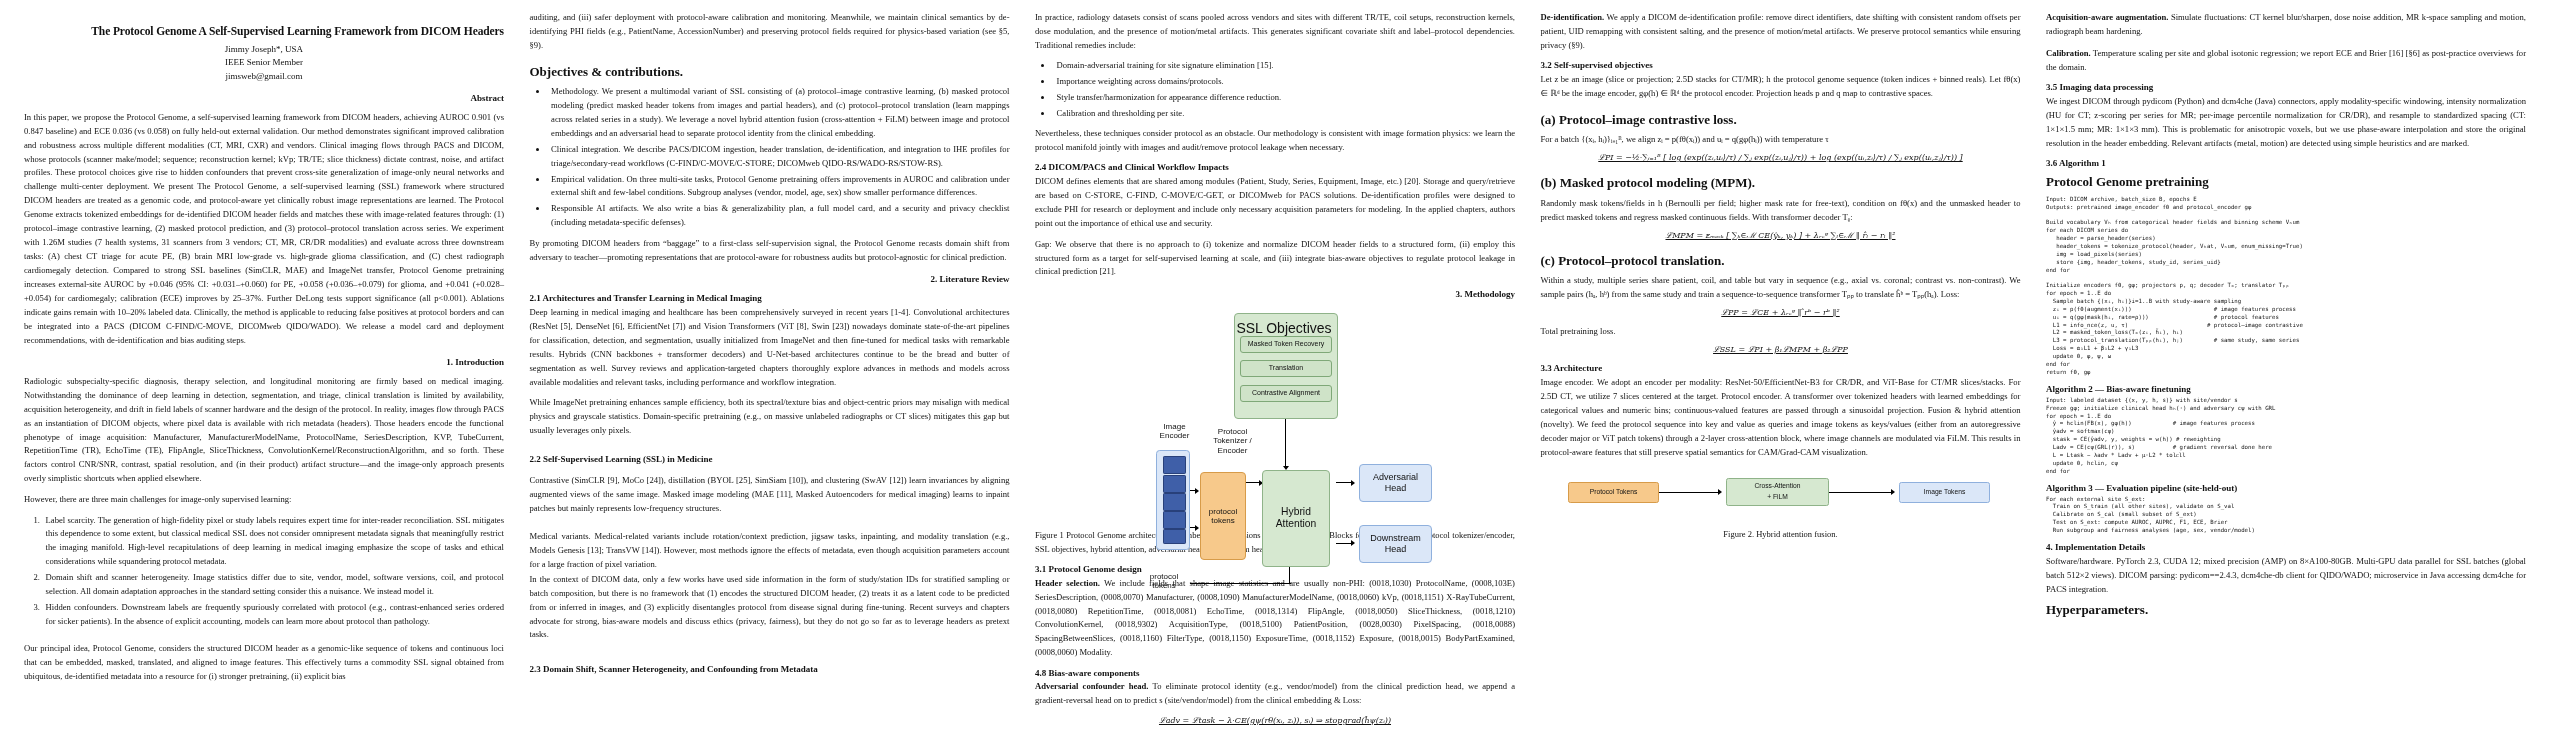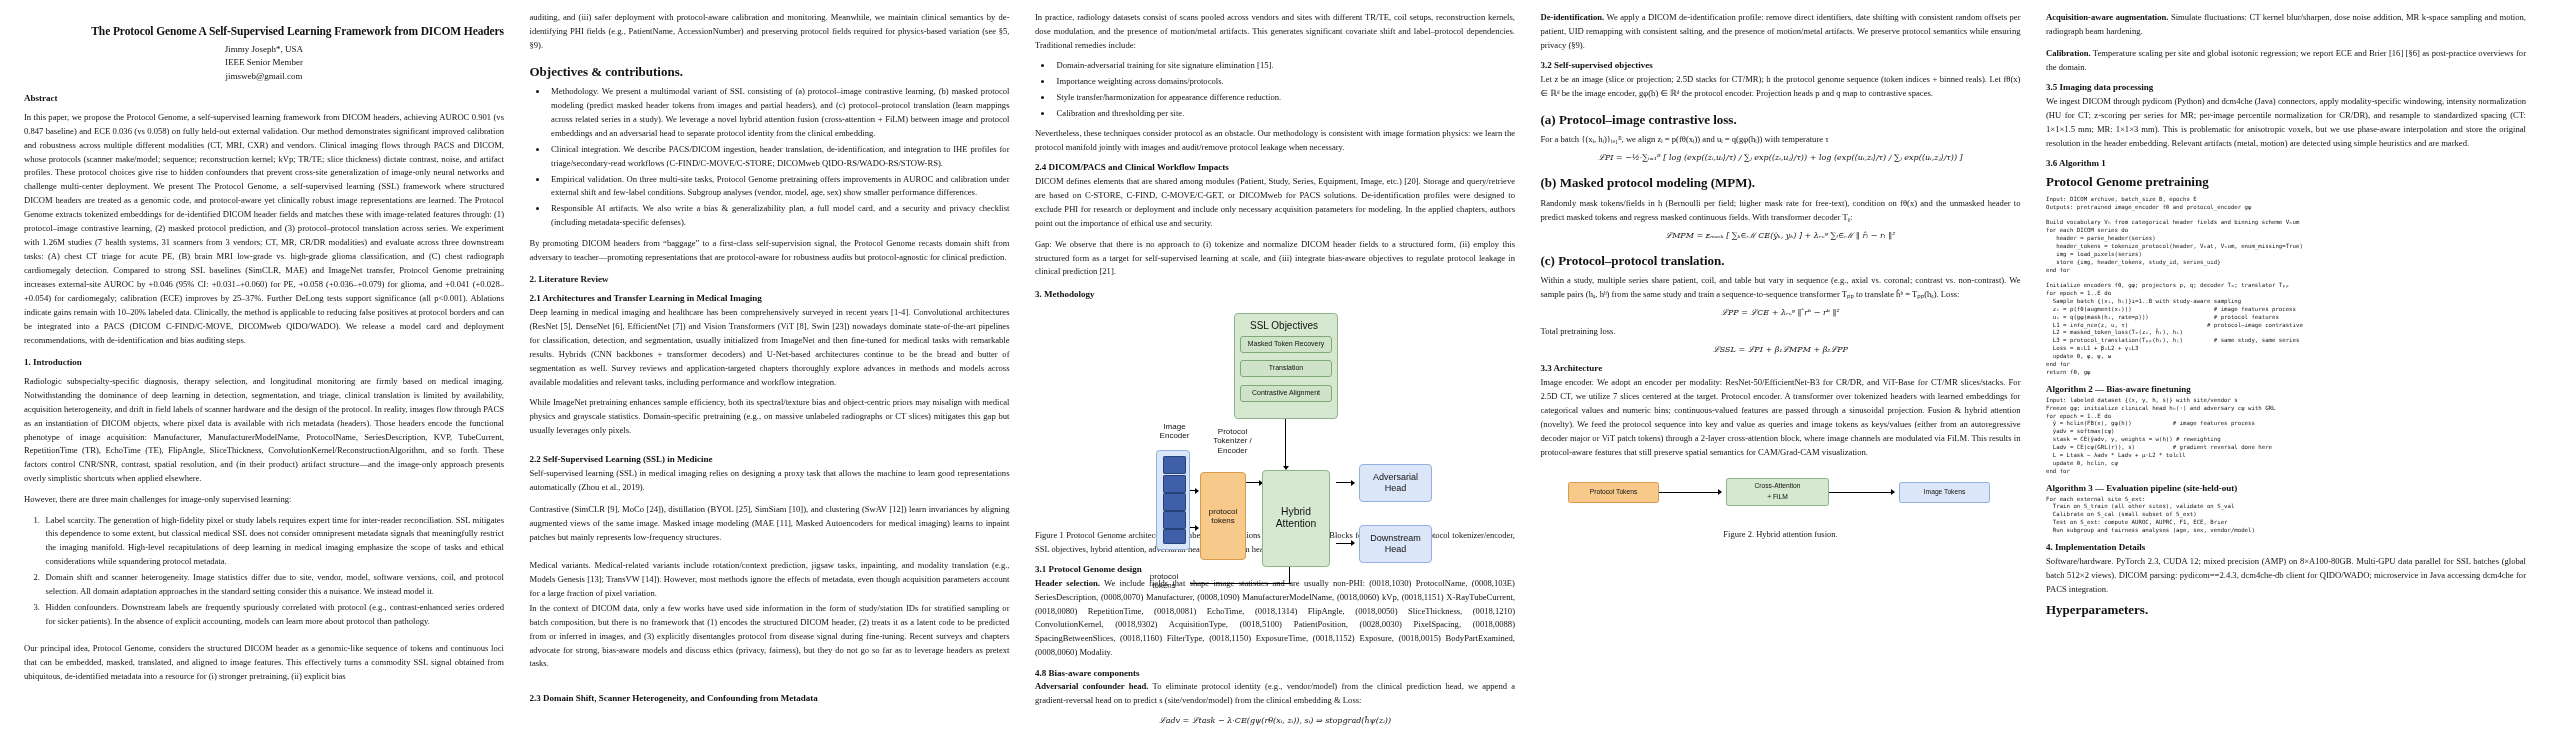--- a/index.html
+++ b/index.html
@@ -35,21 +35,21 @@
   .authorline{
     text-align:center;
     font-size:9px;
     line-height:1.5;
     margin:0;
   }
   h2.sec{
     font-size:9px;
     font-weight:bold;
     margin:9.7px 0 6px 0;
-    text-align:left;
+    text-align:right;
     line-height:1.3;
   }
   h3.sub{
     font-size:9px;
     font-weight:bold;
     margin:7.3px 0 1.2px 0;
     text-align:left;
     line-height:1.3;
   }
   h4.runin{
@@ -65,20 +65,21 @@
   ul{list-style-type:disc;}
   li{margin:0 0 1.8px 0;text-align:justify;padding-left:3.6px;}
   b,strong{font-weight:bold;}
   .mathblk{
     text-align:center;
     font-family:"DejaVu Serif",serif;
     font-size:8px;
     font-style:italic;
     margin:4.9px 0 6px 0;
     line-height:1.5;
+    text-decoration:underline;
   }
   .mono{
     font-family:"DejaVu Sans Mono",monospace;
     font-size:5.7px;
     line-height:1.38;
     white-space:pre;
     text-align:left;
     margin:1.2px 0 6px 0;
     overflow:hidden;
   }
@@ -171,21 +172,20 @@
       <li>Empirical validation. On three multi-site tasks, Protocol Genome pretraining offers improvements in AUROC and calibration under external shift and few-label conditions. Subgroup analyses (vendor, model, age, sex) show smaller performance differences.</li>
       <li>Responsible AI artifacts. We also write a bias &amp; generalizability plan, a full model card, and a security and privacy checklist (including metadata-specific defenses).</li>
     </ul>
     <p>By promoting DICOM headers from “baggage” to a first-class self-supervision signal, the Protocol Genome recasts domain shift from adversary to teacher—promoting representations that are protocol-aware for robustness audits but protocol-agnostic for clinical prediction.</p>
     <h2 class="sec">2. Literature Review</h2>
     <h3 class="sub">2.1 Architectures and Transfer Learning in Medical Imaging</h3>
     <p>Deep learning in medical imaging and healthcare has been comprehensively surveyed in recent years [1-4]. Convolutional architectures (ResNet [5], DenseNet [6], EfficientNet [7]) and Vision Transformers (ViT [8], Swin [23]) nowadays dominate state-of-the-art pipelines for classification, detection, and segmentation, usually initialized from ImageNet and then fine-tuned for medical tasks with remarkable results. Hybrids (CNN backbones + transformer decoders) and U-Net-based architectures continue to be the bread and butter of segmentation as well. Survey reviews and application-targeted chapters thoroughly explore advances in methods and models across available modalities and relevant tasks, including performance and workflow integration.</p>
     <p class="tight">While ImageNet pretraining enhances sample efficiency, both its spectral/texture bias and object-centric priors may misalign with medical physics and grayscale statistics. Domain-specific pretraining (e.g., on massive unlabeled radiographs or CT slices) mitigates this gap but usually leverages only pixels.</p>
     <div class="gap"></div>
     <h3 class="sub">2.2 Self-Supervised Learning (SSL) in Medicine</h3>
-    <p class="tight">Self-supervised learning (SSL) in medical imaging relies on designing a proxy task that allows the machine to learn good representations automatically (Zhou et al., 2019).</p>
     <div class="gap"></div>
     <p>Contrastive (SimCLR [9], MoCo [24]), distillation (BYOL [25], SimSiam [10]), and clustering (SwAV [12]) learn invariances by aligning augmented views of the same image. Masked image modeling (MAE [11], Masked Autoencoders for medical imaging) learns to inpaint patches but mainly represents low-frequency structures.</p>
     <div class="gap"></div>
     <p class="tight">Medical variants. Medical-related variants include rotation/context prediction, jigsaw tasks, inpainting, and modality translation (e.g., Models Genesis [13]; TransVW [14]). However, most methods ignore the effects of metadata, even though acquisition parameters account for a large fraction of pixel variation.</p>
     <p>In the context of DICOM data, only a few works have used side information in the form of study/station IDs for stratified sampling or batch composition, but there is no framework that (1) encodes the structured DICOM header, (2) treats it as a latent code to be predicted from or inferred in images, and (3) explicitly disentangles protocol from disease signal during fine-tuning. Recent surveys and chapters advocate for strong, bias-aware models and discuss ethics (privacy, fairness), but they do not go so far as to leverage headers as pretext tasks.</p>
     <div class="gap"></div>
     <h3 class="sub">2.3 Domain Shift, Scanner Heterogeneity, and Confounding from Metadata</h3>
   </div>
 
   <div class="col c3">
@@ -198,21 +198,21 @@
     </ul>
     <p>Nevertheless, these techniques consider protocol as an obstacle. Our methodology is consistent with image formation physics: we learn the protocol manifold jointly with images and audit/remove protocol leakage when necessary.</p>
     <h3 class="sub">2.4 DICOM/PACS and Clinical Workflow Impacts</h3>
     <p>DICOM defines elements that are shared among modules (Patient, Study, Series, Equipment, Image, etc.) [20]. Storage and query/retrieve are based on C-STORE, C-FIND, C-MOVE/C-GET, or DICOMweb for PACS solutions. De-identification profiles were designed to exclude PHI for research or deployment and include only necessary acquisition parameters for modeling. In the applied chapters, authors point out the importance of ethical use and security.</p>
     <p>Gap: We observe that there is no approach to (i) tokenize and normalize DICOM header fields to a structured form, (ii) employ this structured form as a target for self-supervised learning at scale, and (iii) integrate bias-aware objectives to regulate protocol leakage in clinical prediction [21].</p>
     <h2 class="sec">3. Methodology</h2>
 
     <div class="fig1">
 
       <div class="fbox ssl-outer" style="left:190px;top:6px;width:104px;height:106px;"></div>
-      <div class="flabel" style="left:190px;top:13.4px;width:100px;font-size:10px;font-weight:normal;">SSL Objectives</div>
+      <div class="flabel" style="left:190px;top:13.4px;width:100px;font-size:14px;font-weight:normal;">SSL Objectives</div>
       <div class="fbox ssl-item" style="left:196px;top:29px;width:92px;height:17px;">Masked Token Recovery</div>
       <div class="fbox ssl-item" style="left:196px;top:53px;width:92px;height:17px;">Translation</div>
       <div class="fbox ssl-item" style="left:196px;top:78px;width:92px;height:17px;">Contrastive Alignment</div>
 
       <div class="ln" style="left:241px;top:112px;width:1.2px;height:47px;"></div>
       <div class="ah ah-d" style="left:239px;top:159px;"></div>
 
       <div class="flabel" style="left:97px;top:115px;width:67px;white-space:pre-line;">Image
 Encoder</div>
       <div class="fbox img-enc" style="left:112px;top:143px;width:34px;height:100px;border-radius:3.6px;"></div>

